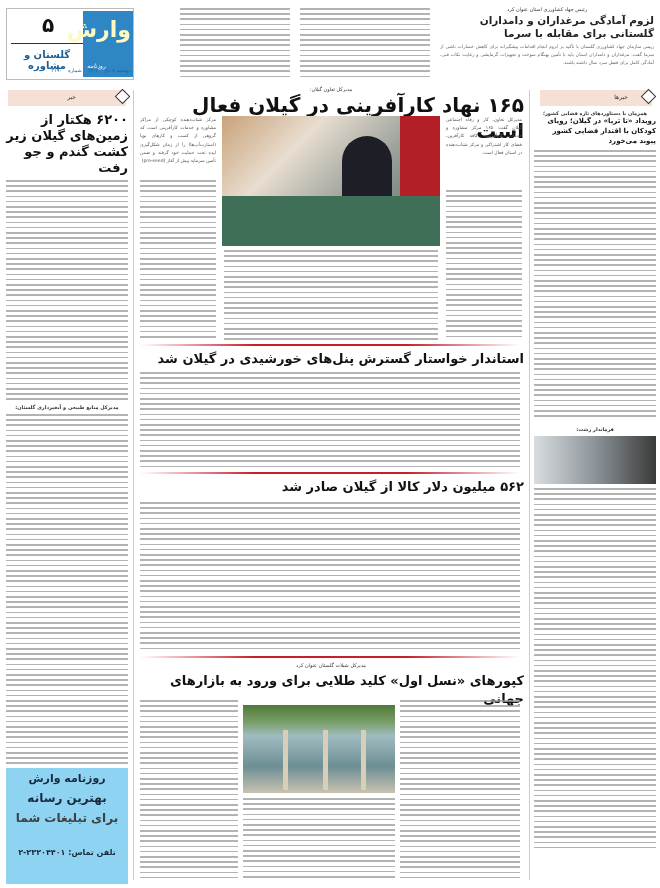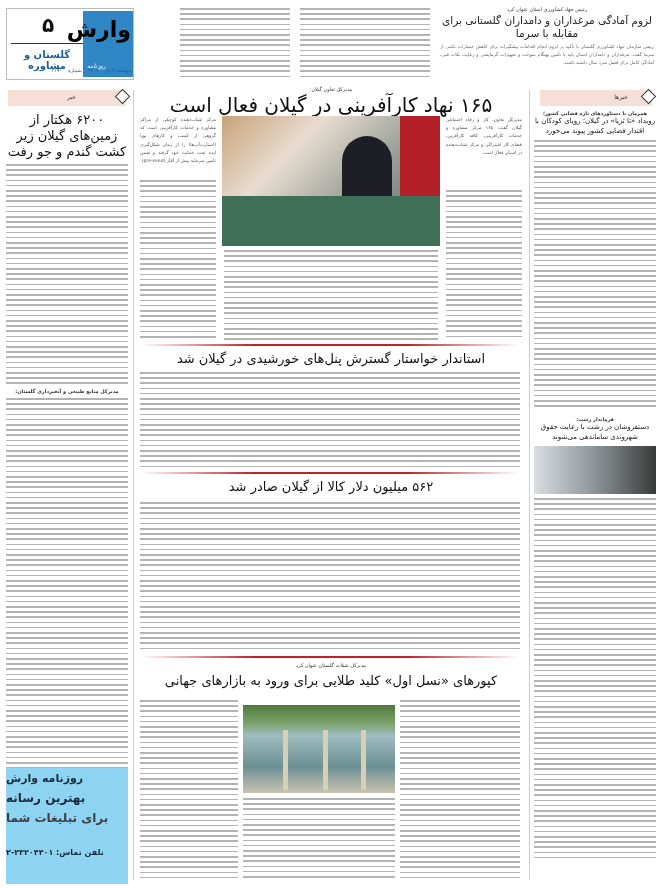--- a/index.html
+++ b/index.html
@@ -1,33 +1,33 @@
 <!DOCTYPE html>
 <html><head>
 <meta charset="utf-8">
 <style>
 *{box-sizing:border-box;margin:0;padding:0}
 body{width:660px;height:888px;background:#fff;font-family:"DejaVu Sans",sans-serif;color:#222;overflow:hidden;position:relative}
 .abs{position:absolute}
 .txt{font-size:4.6px;line-height:8.2px;color:#555;text-align:justify;direction:rtl}
 .rule{position:absolute;height:2px;background:linear-gradient(90deg,#fff 0%,#c81e2a 30%,#c81e2a 70%,#fff 100%)}
 .vline{position:absolute;width:1px;background:#ccc}
-.head{direction:rtl;text-align:center;font-weight:normal;color:#111}
+.head{direction:rtl;font-weight:bold;color:#111}
 .kicker{direction:rtl;text-align:center;font-size:5px;color:#333}
 .pinkbox{background:#f6e0d6;position:absolute;height:16px;direction:rtl}
 .diamond{position:absolute;width:11px;height:11px;border:1px solid #333;transform:rotate(45deg);background:#fff}
 .lines{background:repeating-linear-gradient(180deg,#9a9a9a 0 1.6px,transparent 1.6px 5.2px);opacity:.75}
 </style>
 </head>
 <body>
 
 <div class="abs" style="left:6px;top:8px;width:128px;height:72px;border:1px solid #bbb;background:#fff">
   <div class="abs" style="left:76px;top:2px;width:50px;height:66px;background:#2f86c4">
     <span style="position:absolute;left:4px;bottom:8px;font-size:6px;color:#fff;font-style:italic">روزنامه</span>
-    <span style="position:absolute;right:2px;top:6px;font-size:22px;font-weight:bold;color:#000000;direction:rtl">وارش</span>
+    <span style="position:absolute;right:2px;top:6px;font-size:22px;font-weight:bold;color:#fef9c3;direction:rtl">وارش</span>
   </div>
   <div class="abs" style="left:26px;top:4px;width:30px;text-align:center;font-size:20px;font-weight:bold;color:#111">۵</div>
   <div class="abs" style="left:4px;top:34px;width:72px;height:1px;background:#333"></div>
   <div class="abs" style="left:2px;top:40px;width:76px;text-align:center;font-size:10px;font-weight:bold;color:#1a5f96;direction:rtl">گلستان و مشاوره</div>
   <div class="abs" style="left:4px;top:58px;width:120px;direction:rtl;font-size:5px;color:#1a5f96;display:flex;gap:6px;justify-content:flex-start">
     <span>دوشنبه ۸ دی</span>
     <span>۱۴۰۴</span>
     <span>شماره</span>
     <span>۲۱۹۰</span>
   </div>
@@ -51,21 +51,21 @@
   <div class="diamond" style="right:-2px;top:1px"></div>
 </div>
 
 <div class="abs" style="left:6px;top:112px;width:122px">
   <div class="head" style="font-size:13px;line-height:16px">۶۲۰۰ هکتار از زمین‌های گیلان زیر کشت گندم و جو رفت</div>
   <div class="lines" style="height:220px;margin-top:4px"></div>
   <div class="kicker" style="margin-top:4px;font-weight:bold">مدیرکل منابع طبیعی و آبخیزداری گلستان:</div>
   <div class="lines" style="height:400px;margin-top:4px"></div>
 </div>
 
-<div class="abs" style="left:6px;top:768px;width:122px;height:116px;background:#8fd3f2;direction:rtl;text-align:left">
+<div class="abs" style="left:6px;top:768px;width:122px;height:116px;background:#8fd3f2;direction:rtl;text-align:center">
   <div style="font-size:11px;font-weight:bold;color:#1b2a3a;margin-top:4px">روزنامه وارش</div>
   <div style="font-size:12px;font-weight:bold;color:#1b2a3a;margin-top:6px">بهترین رسانه</div>
   <div style="font-size:12px;font-weight:bold;color:#404040;margin-top:6px">برای تبلیغات شما</div>
   <div style="font-size:8px;font-weight:bold;color:#1b2a3a;margin-top:23px">
     <span>تلفن تماس:</span>
     <span>۲۳۲۰۴۴۰۱-۲</span>
   </div>
 </div>
 
 <div class="vline" style="left:133px;top:90px;height:790px"></div>
@@ -104,16 +104,15 @@
 </div>
 <div class="abs lines" style="left:400px;top:700px;width:120px;height:180px"></div>
 <div class="abs lines" style="left:140px;top:700px;width:98px;height:180px"></div>
 <div class="abs lines" style="left:243px;top:798px;width:152px;height:82px"></div>
 
 <div class="abs" style="left:534px;top:110px;width:122px">
   <div class="kicker" style="font-weight:bold">همزمان با دستاوردهای تازه فضایی کشور؛</div>
   <div class="head" style="font-size:7px;line-height:10px">رویداد «تا ثریا» در گیلان؛ رویای کودکان با اقتدار فضایی کشور پیوند می‌خورد</div>
   <div class="lines" style="height:270px;margin-top:4px"></div>
   <div class="kicker" style="margin-top:6px;font-weight:bold">فرماندار رشت:</div>
-  <div class="head" style="font-size:7px;line-height:10px">دستفروشان در رشت با رعایت حقوق شهروندی ساماندهی می‌شوند</div>
   <div style="height:48px;margin-top:4px;background:linear-gradient(90deg,#d9dde0 0%,#8c9499 50%,#3a3a3a 100%)"></div>
   <div class="lines" style="height:360px;margin-top:4px"></div>
 </div>
 
 </body></html>

